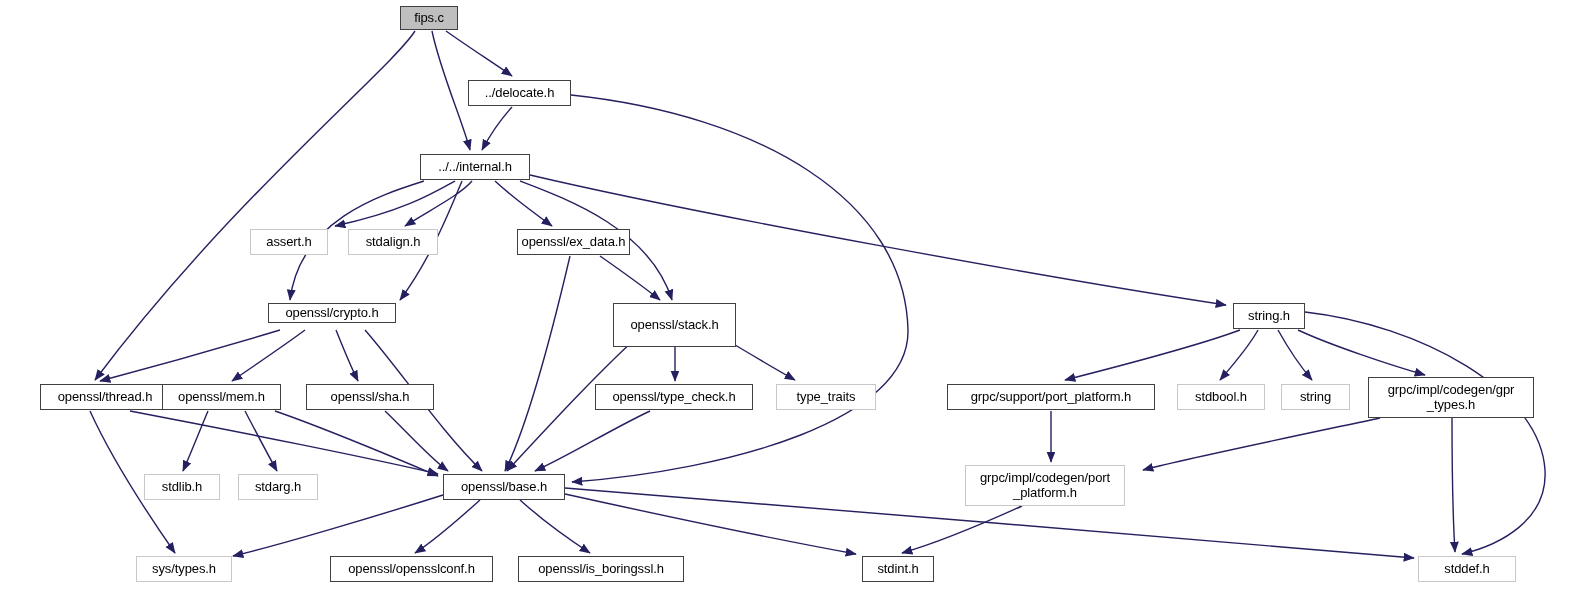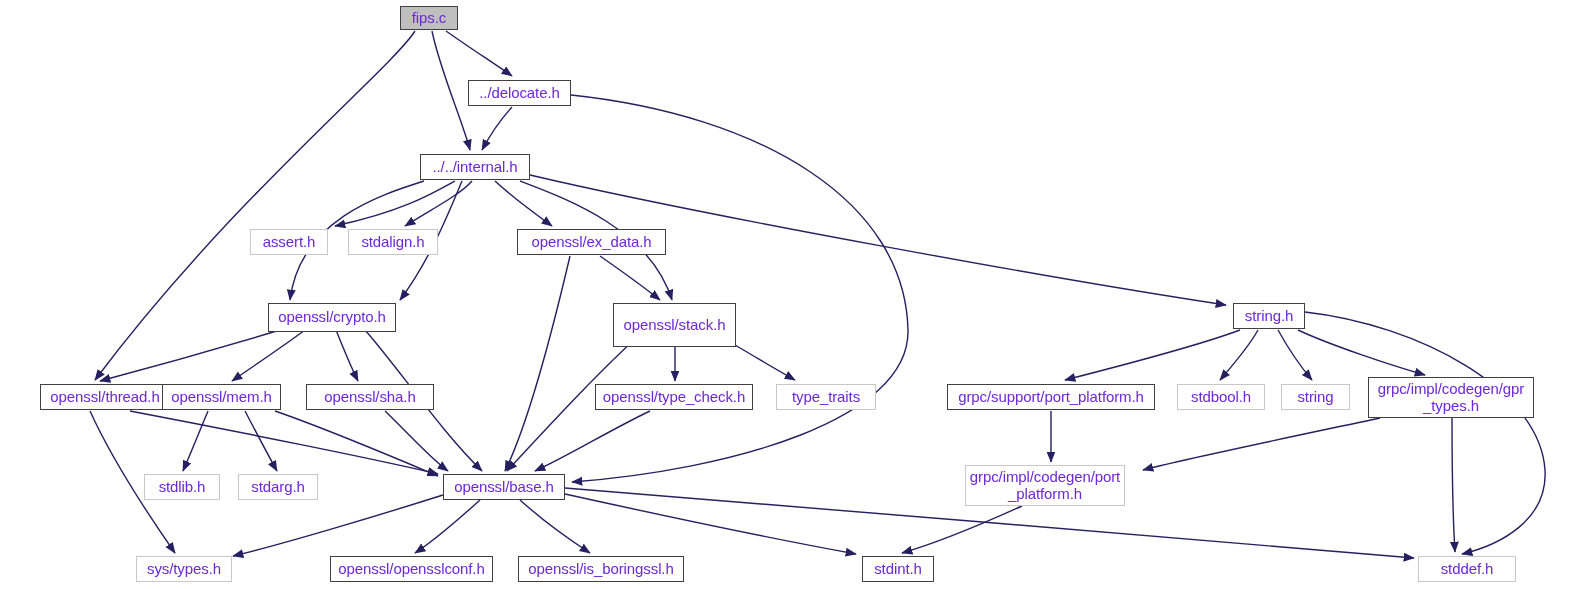--- a/index.html
+++ b/index.html
@@ -1,21 +1,21 @@
 <!DOCTYPE html>
 <html><head>
 <meta charset="utf-8">
 <style>
   html,body{margin:0;padding:0;background:#ffffff;}
   body{font-family:"Liberation Sans","DejaVu Sans",sans-serif;}
   #canvas{position:relative;width:1570px;height:589px;overflow:hidden;background:#fff;}
   #edges{position:absolute;left:0;top:0;width:1570px;height:589px;}
   .node{position:absolute;box-sizing:border-box;display:flex;align-items:center;
         justify-content:center;text-align:center;background:#ffffff;
-        border:1px solid #c8c8c8;color:#6d28d9;font-size:15px;line-height:1.12;
+        border:1px solid #c8c8c8;color:#000000;font-size:13px;line-height:1.12;
         white-space:pre-line;letter-spacing:-0.1px;z-index:2;}
   .node.solid{border:1.6px solid #404040;}
   .node.current{background:#bfbfbf;border:1.6px solid #404040;}
   .node .lbl{pointer-events:none;}
 </style>
 </head>
 <body>
 
 <div id="canvas">
   <svg id="edges" viewBox="0 0 1570 589" xmlns="http://www.w3.org/2000/svg">
@@ -68,22 +68,22 @@
         <path d="M 1051,411 C 1051,430 1051,450 1051,462" marker-end="url(#ah)"></path>
         <path d="M 1022,506 C 980,525 930,545 902,553" marker-end="url(#ah)"></path>
       </g>
   </svg>
   <div id="node-layer">
       <div class="node current" style="left: 400px; top: 6px; width: 58px; height: 24px;"><span class="lbl">fips.c</span></div>
       <div class="node solid" style="left: 468px; top: 80px; width: 103px; height: 26px;"><span class="lbl">../delocate.h</span></div>
       <div class="node solid" style="left: 420px; top: 154px; width: 110px; height: 26px;"><span class="lbl">../../internal.h</span></div>
       <div class="node faint" style="left: 250px; top: 229px; width: 78px; height: 26px;"><span class="lbl">assert.h</span></div>
       <div class="node faint" style="left: 348px; top: 229px; width: 90px; height: 26px;"><span class="lbl">stdalign.h</span></div>
-      <div class="node solid" style="left: 517px; top: 229px; width: 149px; height: 26px;"><span class="lbl">openssl/ex_data.h</span></div>
-      <div class="node solid" style="left: 268px; top: 303px; width: 128px; height: 29px;"><span class="lbl">openssl/crypto.h</span></div>
+      <div class="node solid" style="left: 517px; top: 229px; width: 113px; height: 26px;"><span class="lbl">openssl/ex_data.h</span></div>
+      <div class="node solid" style="left: 268px; top: 303px; width: 128px; height: 20px;"><span class="lbl">openssl/crypto.h</span></div>
       <div class="node solid" style="left: 613px; top: 303px; width: 123px; height: 44px;"><span class="lbl">openssl/stack.h</span></div>
       <div class="node solid" style="left: 1233px; top: 303px; width: 72px; height: 26px;"><span class="lbl">string.h</span></div>
       <div class="node solid" style="left: 8px; top: 384px; width: 130px; height: 26px; margin-left: 32px;"><span class="lbl">openssl/thread.h</span></div>
       <div class="node solid" style="left: 162px; top: 384px; width: 119px; height: 26px;"><span class="lbl">openssl/mem.h</span></div>
       <div class="node solid" style="left: 306px; top: 384px; width: 128px; height: 26px;"><span class="lbl">openssl/sha.h</span></div>
       <div class="node solid" style="left: 595px; top: 384px; width: 158px; height: 26px;"><span class="lbl">openssl/type_check.h</span></div>
       <div class="node faint" style="left: 776px; top: 384px; width: 100px; height: 26px;"><span class="lbl">type_traits</span></div>
       <div class="node solid" style="left: 947px; top: 384px; width: 208px; height: 26px;"><span class="lbl">grpc/support/port_platform.h</span></div>
       <div class="node faint" style="left: 1177px; top: 384px; width: 88px; height: 26px; justify-content: center;"><span class="lbl">stdbool.h</span></div>
       <div class="node faint" style="left: 1281px; top: 384px; width: 69px; height: 26px;"><span class="lbl">string</span></div>

